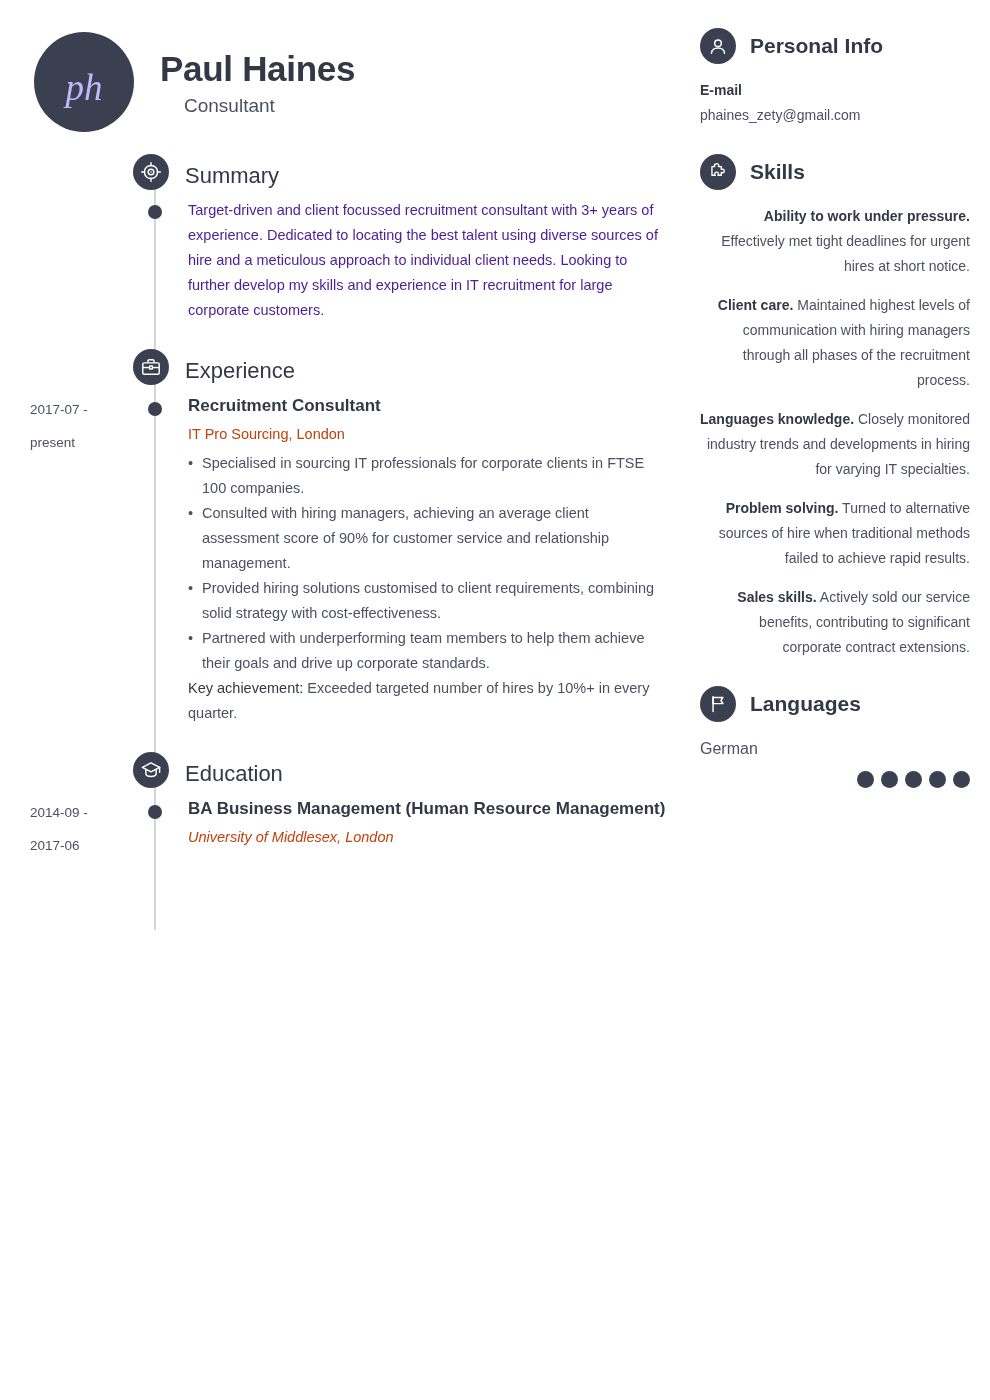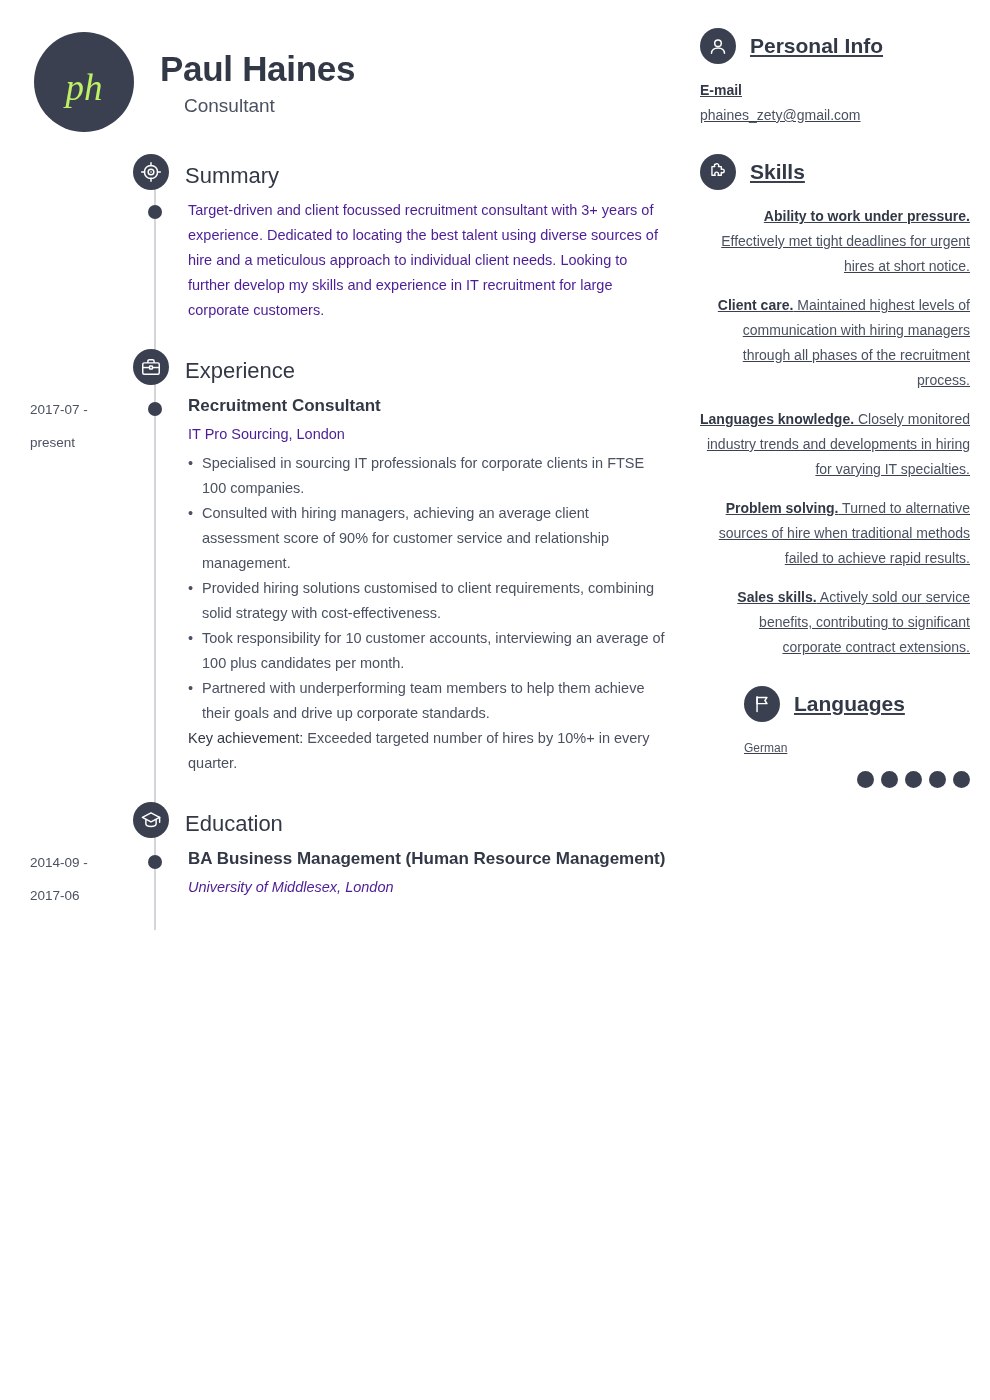--- a/index.html
+++ b/index.html
@@ -26,21 +26,21 @@
   .avatar {
     width:100px; height:100px; border-radius:50%;
     background:#3a4050;
     display:flex; align-items:center; justify-content:center;
     flex:0 0 auto;
   }
   .avatar-text {
     font-family:"Liberation Serif", serif;
     font-style:italic;
     font-size:37px;
-    color:#bef264;
+    color:#c4b5fd;
     line-height:1;
     letter-spacing:0px;
     transform:translateY(5px);
   }
   .name-block { padding-top:2px; }
   .full-name {
     font-size:35px;
     font-weight:bold;
     color:#323846;
     letter-spacing:-0.3px;
@@ -119,21 +119,21 @@
     color:#4c1d95;
   }
   .entry-title {
     font-size:17px;
     font-weight:bold;
     color:#323846;
     line-height:26px;
   }
   .entry-sub {
     font-size:14.5px;
-    color:#4c1d95;
+    color:#c2410c;
     line-height:25px;
     margin-top:3px;
   }
   .entry-sub.italic { font-style:italic; }
   ul.bullets { list-style:none; margin-top:4px; }
   ul.bullets li {
     position:relative;
     padding-left:14px;
     font-size:14.5px;
     line-height:25px;
@@ -163,21 +163,21 @@
   }
   .rs-head { display:flex; align-items:center; gap:14px; margin-bottom:14px; }
   .rs-icon {
     width:36px; height:36px;
     border-radius:50%;
     background:#3a4050;
     display:flex; align-items:center; justify-content:center;
     flex:0 0 auto;
   }
   .rs-title { font-size:21px; font-weight:bold; color:#323846; }
-  .rs-block { margin-bottom:26px;text-decoration:underline; }
+  .rs-block { margin-bottom:26px; }
 
   .field-label {
     font-size:14px;
     font-weight:bold;
     color:#323846;
     line-height:25px;
   }
   .field-value {
     font-size:14px;
     color:#4a5160;
@@ -185,21 +185,21 @@
     margin-bottom:11px;
   }
   .skill-item {
     font-size:14px;
     line-height:25px;
     color:#4a5160;
     margin-bottom:14px;
   }
   .skill-item b { font-weight:bold; color:#323846; }
 
-  .lang-name { font-size:12px; color:#4a5160; line-height:25px; }
+  .lang-name { font-size:16px; color:#4a5160; line-height:25px; }
   .lang-dots { display:flex; gap:7px; justify-content:flex-end; margin-top:10px; }
   .dot { width:17px; height:17px; border-radius:50%; background:#3a4050; }
 </style>
 </head>
 <body>
 
 <div class="page">
 
   <div class="left-col">
 
@@ -255,21 +255,20 @@
         <div class="entry">
           <div class="entry-date">2017-07 - present</div>
           <div class="entry-dot"></div>
           <div class="entry-body">
             <div class="entry-title">Recruitment Consultant</div>
             <div class="entry-sub">IT Pro Sourcing, London</div>
             <ul class="bullets">
               <li>Specialised in sourcing IT professionals for corporate clients in FTSE 100 companies.</li>
               <li>Consulted with hiring managers, achieving an average client assessment score of 90% for customer service and relationship management.</li>
               <li>Provided hiring solutions customised to client requirements, combining solid strategy with cost-effectiveness.</li>
-              <li>Took responsibility for 10 customer accounts, interviewing an average of 100 plus candidates per month.</li>
               <li>Partnered with underperforming team members to help them achieve their goals and drive up corporate standards.</li>
             </ul>
             <div class="key-ach"><b>Key achievement:</b><span> Exceeded targeted number of hires by 10%+ in every quarter.</span></div>
           </div>
         </div>
       </div>
 
       <div class="section" style="margin-top:26px;">
         <div class="sec-head">
           <div class="sec-icon">
@@ -321,21 +320,21 @@
         </div>
         <div class="rs-title">Skills</div>
       </div>
       <div class="skill-item"><b>Ability to work under pressure.</b><span> Effectively met tight deadlines for urgent hires at short notice.</span></div>
       <div class="skill-item"><b>Client care.</b><span> Maintained highest levels of communication with hiring managers through all phases of the recruitment process.</span></div>
       <div class="skill-item"><b>Languages knowledge.</b><span> Closely monitored industry trends and developments in hiring for varying IT specialties.</span></div>
       <div class="skill-item"><b>Problem solving.</b><span> Turned to alternative sources of hire when traditional methods failed to achieve rapid results.</span></div>
       <div class="skill-item"><b>Sales skills.</b><span> Actively sold our service benefits, contributing to significant corporate contract extensions.</span></div>
     </div>
 
-    <div class="rs-block" style="margin-top:12px;margin-left:44px;">
+    <div class="rs-block" style="margin-top:12px;">
       <div class="rs-head">
         <div class="rs-icon">
           <svg width="22" height="22" viewBox="0 0 24 24" fill="none" stroke="#ffffff" stroke-width="1.6" stroke-linecap="round" stroke-linejoin="round">
             <line x1="6.6" y1="4" x2="6.6" y2="20.2"></line>
             <path d="M6.6 4.8h10.8l-2.2 3.4 2.2 3.4H6.6z"></path>
           </svg>
         </div>
         <div class="rs-title">Languages</div>
       </div>
       <div>

